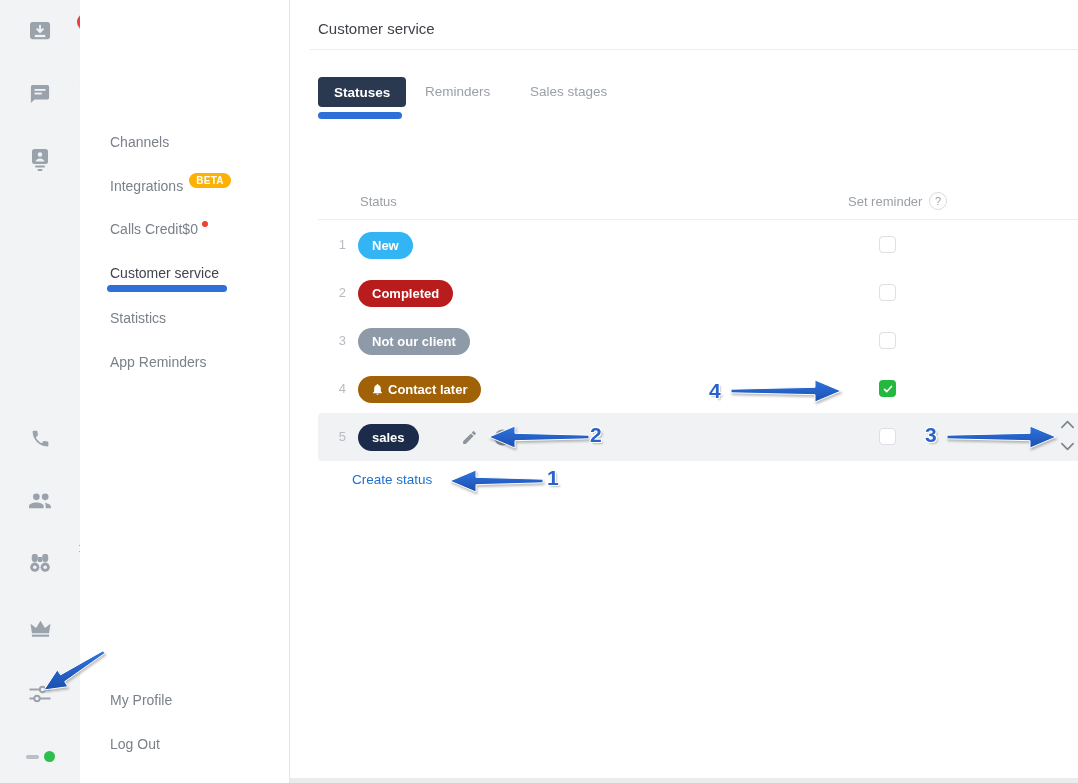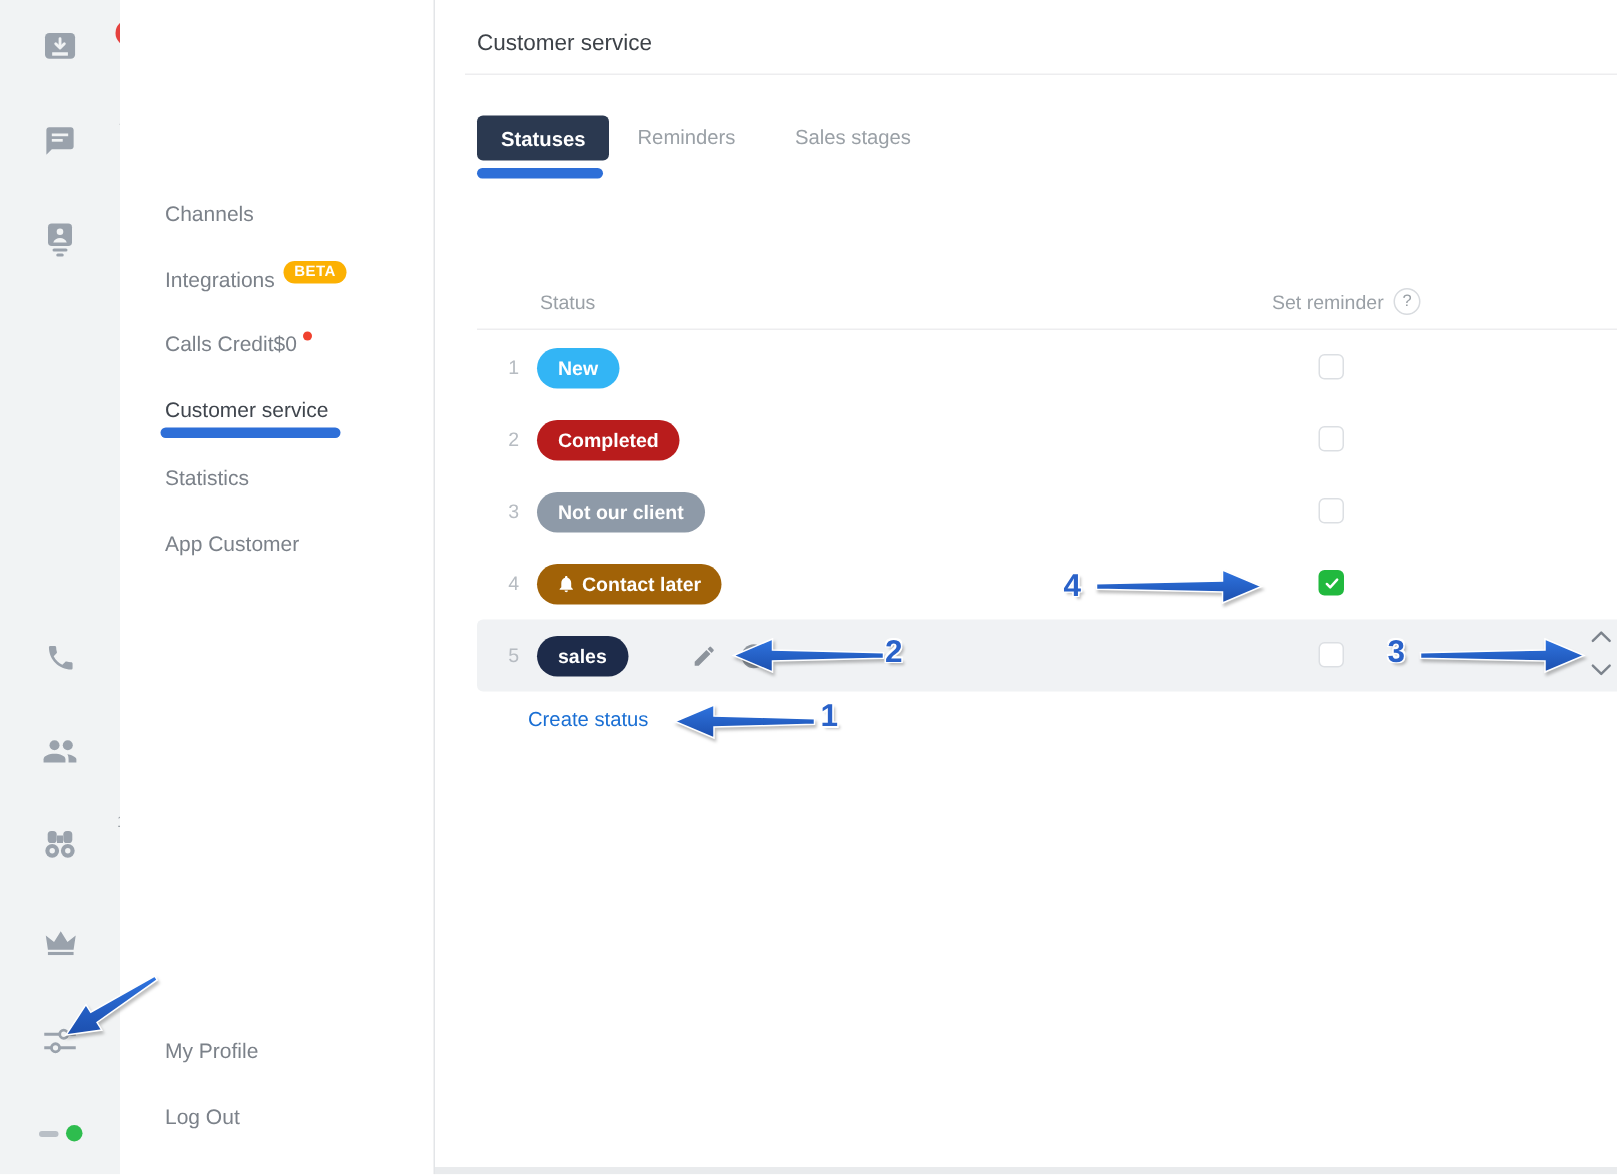--- a/index.html
+++ b/index.html
@@ -180,21 +180,21 @@
     <div class="nav-item active" style="top:265px">
       <span>Customer service</span>
     </div>
     <div class="nav-underline"></div>
 
     <div class="nav-item" style="top:310px">
       <span>Statistics</span>
     </div>
 
     <div class="nav-item" style="top:354px">
-      <span>App Customer</span>
+      <span>App Reminders</span>
     </div>
 
     <div class="nav-item" style="top:692px">
       <span>My Profile</span>
     </div>
 
     <div class="nav-item" style="top:736px">
       <span>Log Out</span>
     </div>
   </div>

